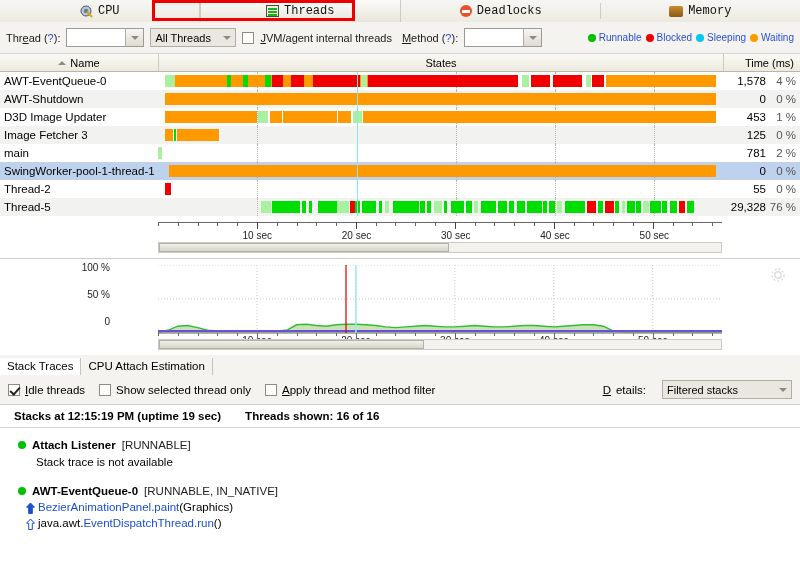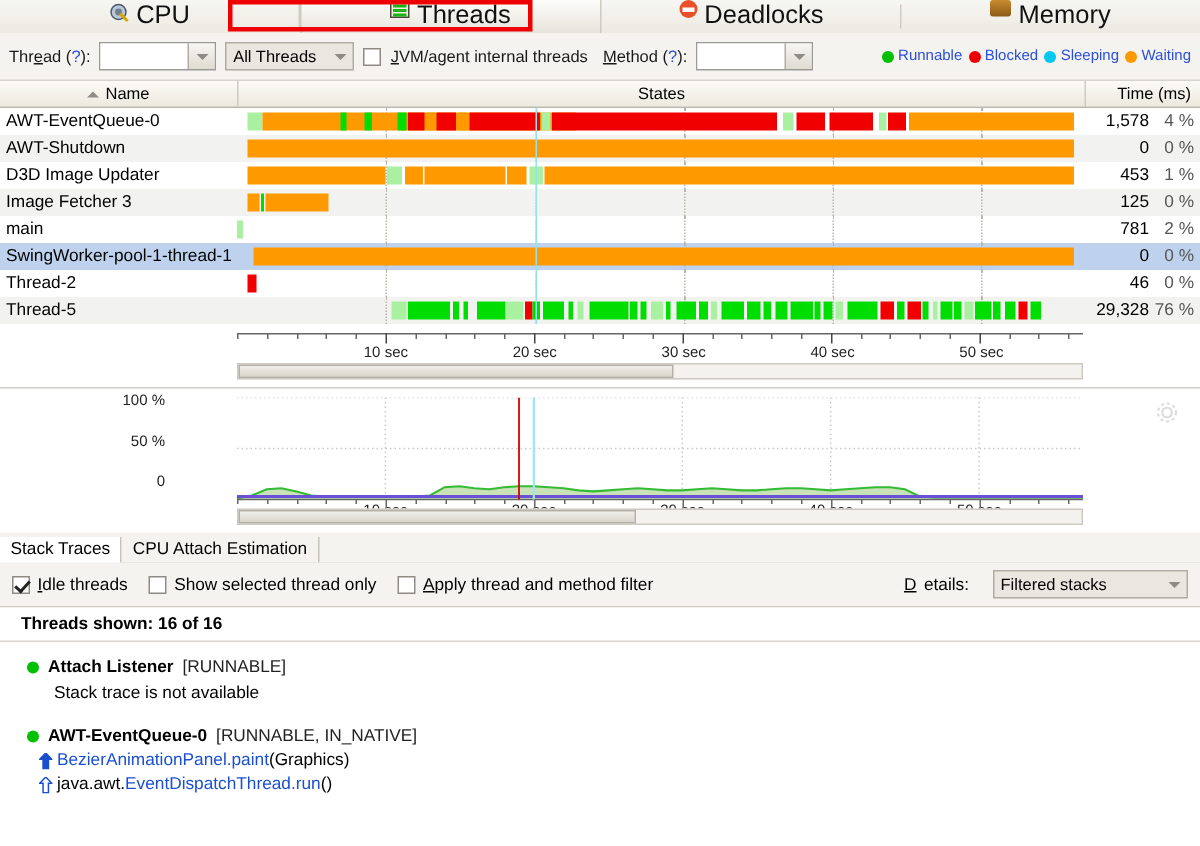--- a/index.html
+++ b/index.html
@@ -14,23 +14,24 @@
   #root { position: relative; width: 800px; height: 564px; }
 
   
   .tabstrip {
     position: absolute; left: 0; top: 0; width: 800px; height: 22px;
     background: linear-gradient(to bottom, #f6f6f3 0%, #eceae1 100%);
     border-bottom: 1px solid #b8b7ad;
     display: flex; align-items: stretch;
   }
   .tab {
-    flex: 1 1 0; display: flex; align-items: flex-start; justify-content: center;
-    gap: 5px; font-size: 17px; color: #111; position: relative;
+    flex: 1 1 0; display: flex; align-items: center; justify-content: center;
+    gap: 5px; font-size: 12px; color: #111; position: relative;
     cursor: default;
+    font-family: Liberation Mono, monospace;
   }
   .tab.sel {
     background: linear-gradient(to bottom,#fcfcfa 0%, #e6e4da 100%);
     border-left: 1px solid #cdcbc0; border-right: 1px solid #cdcbc0;
   }
   .tab-sep { position:absolute; right:0; top:3px; bottom:3px; width:1px; background:#cfcdc3; }
   .red-ring {
     position: absolute; left: 152px; top: 0px; width: 203px; height: 21px;
     border: 3px solid #ef0000; box-sizing: border-box; z-index: 20;
     pointer-events: none;
@@ -354,21 +355,21 @@
           <div class="c-states">
             <div class="gridv" style="left: 17.6%;"></div>
             <div class="gridv" style="left: 35.2%;"></div>
             <div class="gridv" style="left: 52.8%;"></div>
             <div class="gridv" style="left: 70.4%;"></div>
             <div class="gridv" style="left: 88%;"></div>
             <div class="seg" style="left: 1.3%; width: 1%; background: rgb(240, 0, 0);"></div>
             <div class="cursorline" style="left: 35.2%;"></div>
           </div>
           <div class="c-time">
-            <span class="val">46</span>
+            <span class="val">55</span>
             <span class="pct">0 %</span>
           </div>
         </div>
         <div class="trow alt">
           <div class="c-name">Thread-5</div>
           <div class="c-states">
             <div class="gridv" style="left: 17.6%;"></div>
             <div class="gridv" style="left: 35.2%;"></div>
             <div class="gridv" style="left: 52.8%;"></div>
             <div class="gridv" style="left: 70.4%;"></div>
@@ -560,20 +561,21 @@
     <div class="combo flat" style="width:130px;margin-left:2px">
       <div class="txtzone">Filtered stacks</div>
       <div class="arrowbtn nb" style="background:transparent">
           <span class="caret"></span>
         </div>
     </div>
   </div>
 
   <div class="stackpane">
     <div class="stk-head">
+      <span>Stacks at 12:15:19 PM (uptime 19 sec)</span>
       <span>Threads shown: 16 of 16</span>
     </div>
     <div class="stk-body" id="stk-body">
         <div class="stk-thread">
           <span style="width: 8px; height: 8px; border-radius: 50%; display: inline-block; background: rgb(0, 192, 0);"></span>
           <span class="tname">Attach Listener</span>
           <span class="tstate">[RUNNABLE]</span>
         </div>
         <div class="stk-sub">Stack trace is not available</div>
         <div style="height: 14px;"></div>

